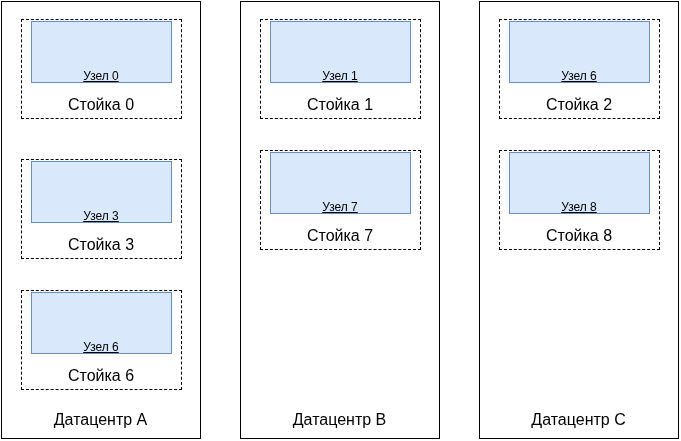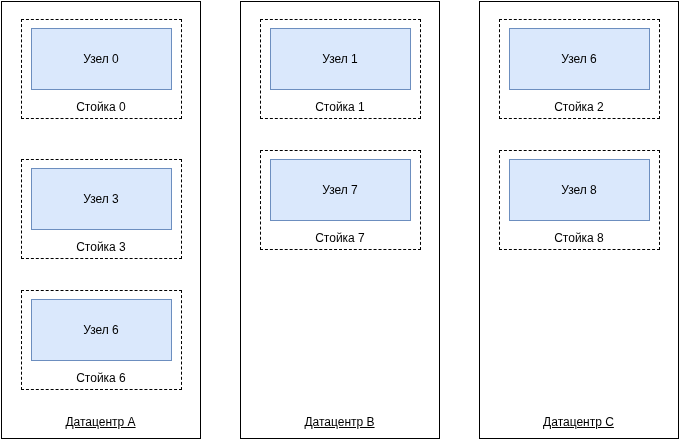--- a/index.html
+++ b/index.html
@@ -34,55 +34,55 @@
     margin-right: auto;
     border: 1px dashed var(--line, #000000);
     background: var(--bg, #ffffff);
   }
   .rack-pos-0 { margin-top: 17px; }
   .rack-pos-1 { margin-top: 40px; }
   .rack-pos-2 { margin-top: 31px; }
   .node {
     width: 141px;
     height: 62px;
-    margin: 8px auto 0 auto;
+    margin: 1px auto 0 auto;
     background: var(--node-fill, #dae8fc);
     border: 1px solid var(--node-border, #6c8ebf);
     display: flex;
-    align-items: center;
+    align-items: flex-end;
     justify-content: center;
+    text-decoration: underline;
   }
   .node-label {
     font-size: 12px;
     line-height: 1;
     color: var(--text, #000000);
     white-space: nowrap;
   }
   .rack-label {
     position: absolute;
     left: 0;
     right: 0;
     bottom: 4px;
     text-align: center;
-    font-size: 12px;
+    font-size: 16px;
     line-height: 1.2;
     color: var(--text, #000000);
     white-space: nowrap;
   }
   .dc-label {
     position: absolute;
     left: 0;
     right: 1px;
     bottom: 9px;
     text-align: center;
-    font-size: 12px;
+    font-size: 16px;
     line-height: 1.2;
     color: var(--text, #000000);
     white-space: nowrap;
-    text-decoration: underline;
   }
 </style>
 </head>
 <body>
 
 <div class="canvas">
 
   <div class="dc dc-a">
     <div class="rack rack-pos-0">
       <div class="node">

